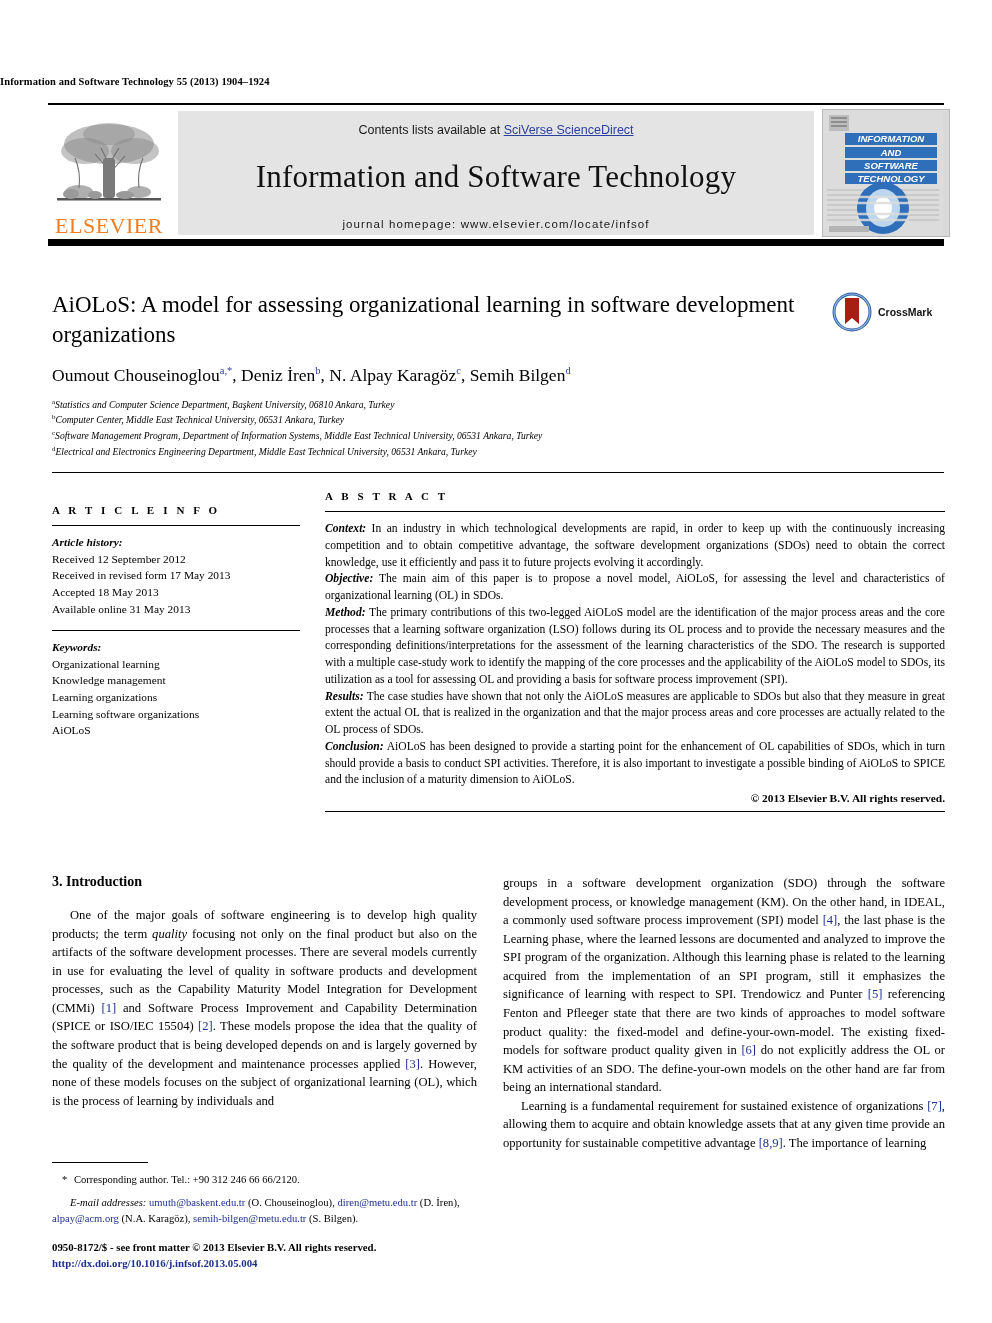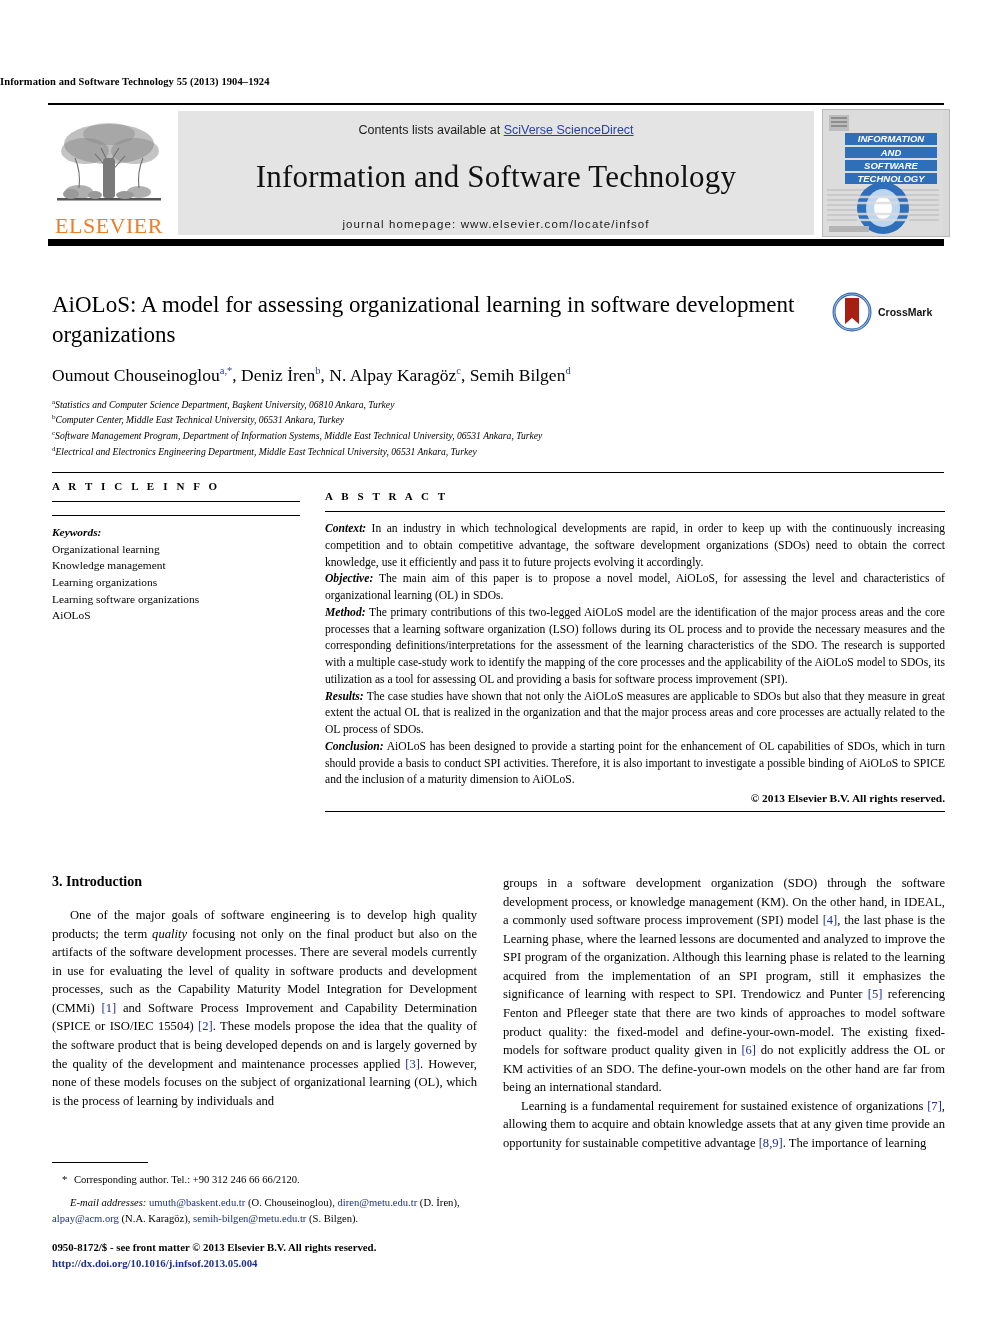--- a/index.html
+++ b/index.html
@@ -193,21 +193,21 @@
   
   .rule-thin {
     position: absolute;
     background: #000;
     height: 1px;
   }
 
   
   .info-col {
     position: absolute;
-    top: 480px;
+    top: 504px;
     left: 52px;
     width: 248px;
   }
   .abstract-col {
     position: absolute;
     top: 490px;
     left: 325px;
     width: 620px;
   }
   .sec-head {
@@ -442,20 +442,29 @@
       <path d="M13 6 L27 6 L27 32 L20 26 L13 32 Z" fill="#a61f12"></path>
     </svg>
     <span class="crossmark-label">CrossMark</span>
   </div>
 
   <div class="rule-thin" style="top:472px;left:52px;width:892px;height:1.4px;"></div>
 
   <div class="info-col">
     <div class="sec-head">A R T I C L E    I N F O</div>
     <div class="hr-under"></div>
+    <div class="info-body">
+      <div class="lbl">Article history:</div>
+      <div id="history-lines">
+          <div>Received 12 September 2012</div>
+          <div>Received in revised form 17 May 2013</div>
+          <div>Accepted 18 May 2013</div>
+          <div>Available online 31 May 2013</div>
+        </div>
+    </div>
     <div class="hr-mid"></div>
     <div class="info-body">
       <div class="lbl">Keywords:</div>
       <div id="keyword-lines">
           <div>Organizational learning</div>
           <div>Knowledge management</div>
           <div>Learning organizations</div>
           <div>Learning software organizations</div>
           <div>AiOLoS</div>
         </div>

